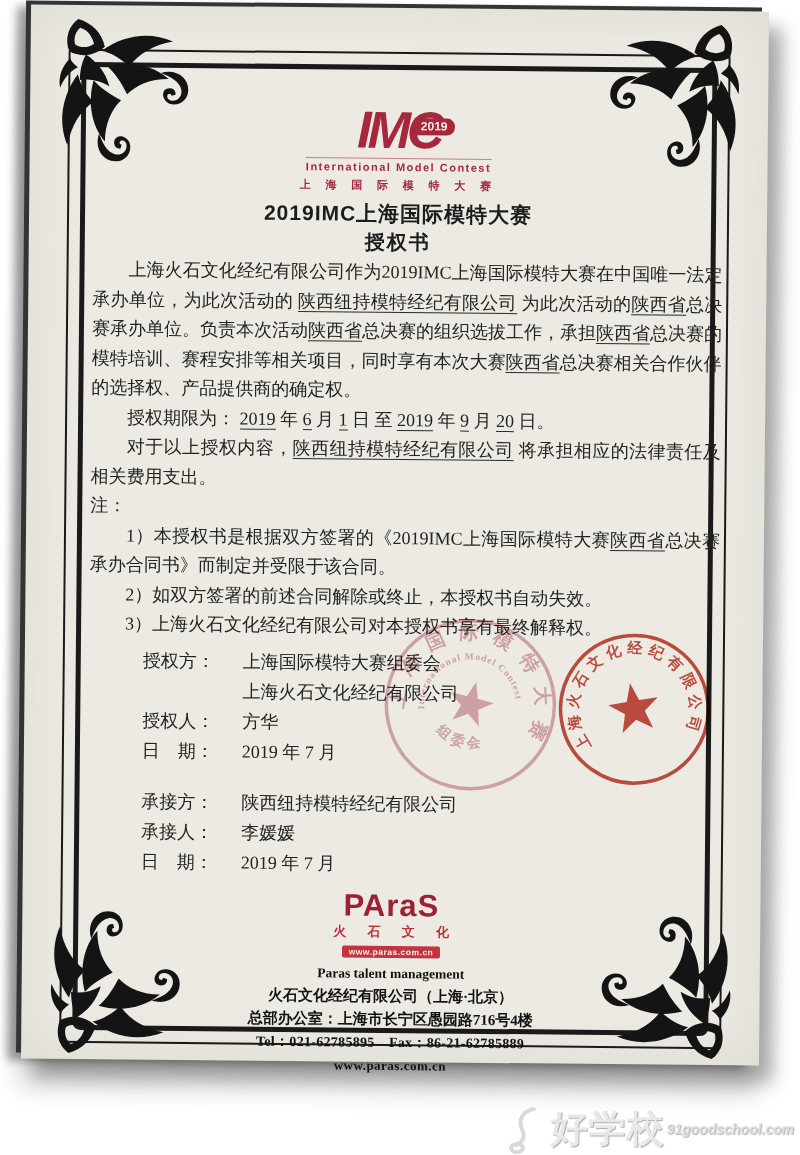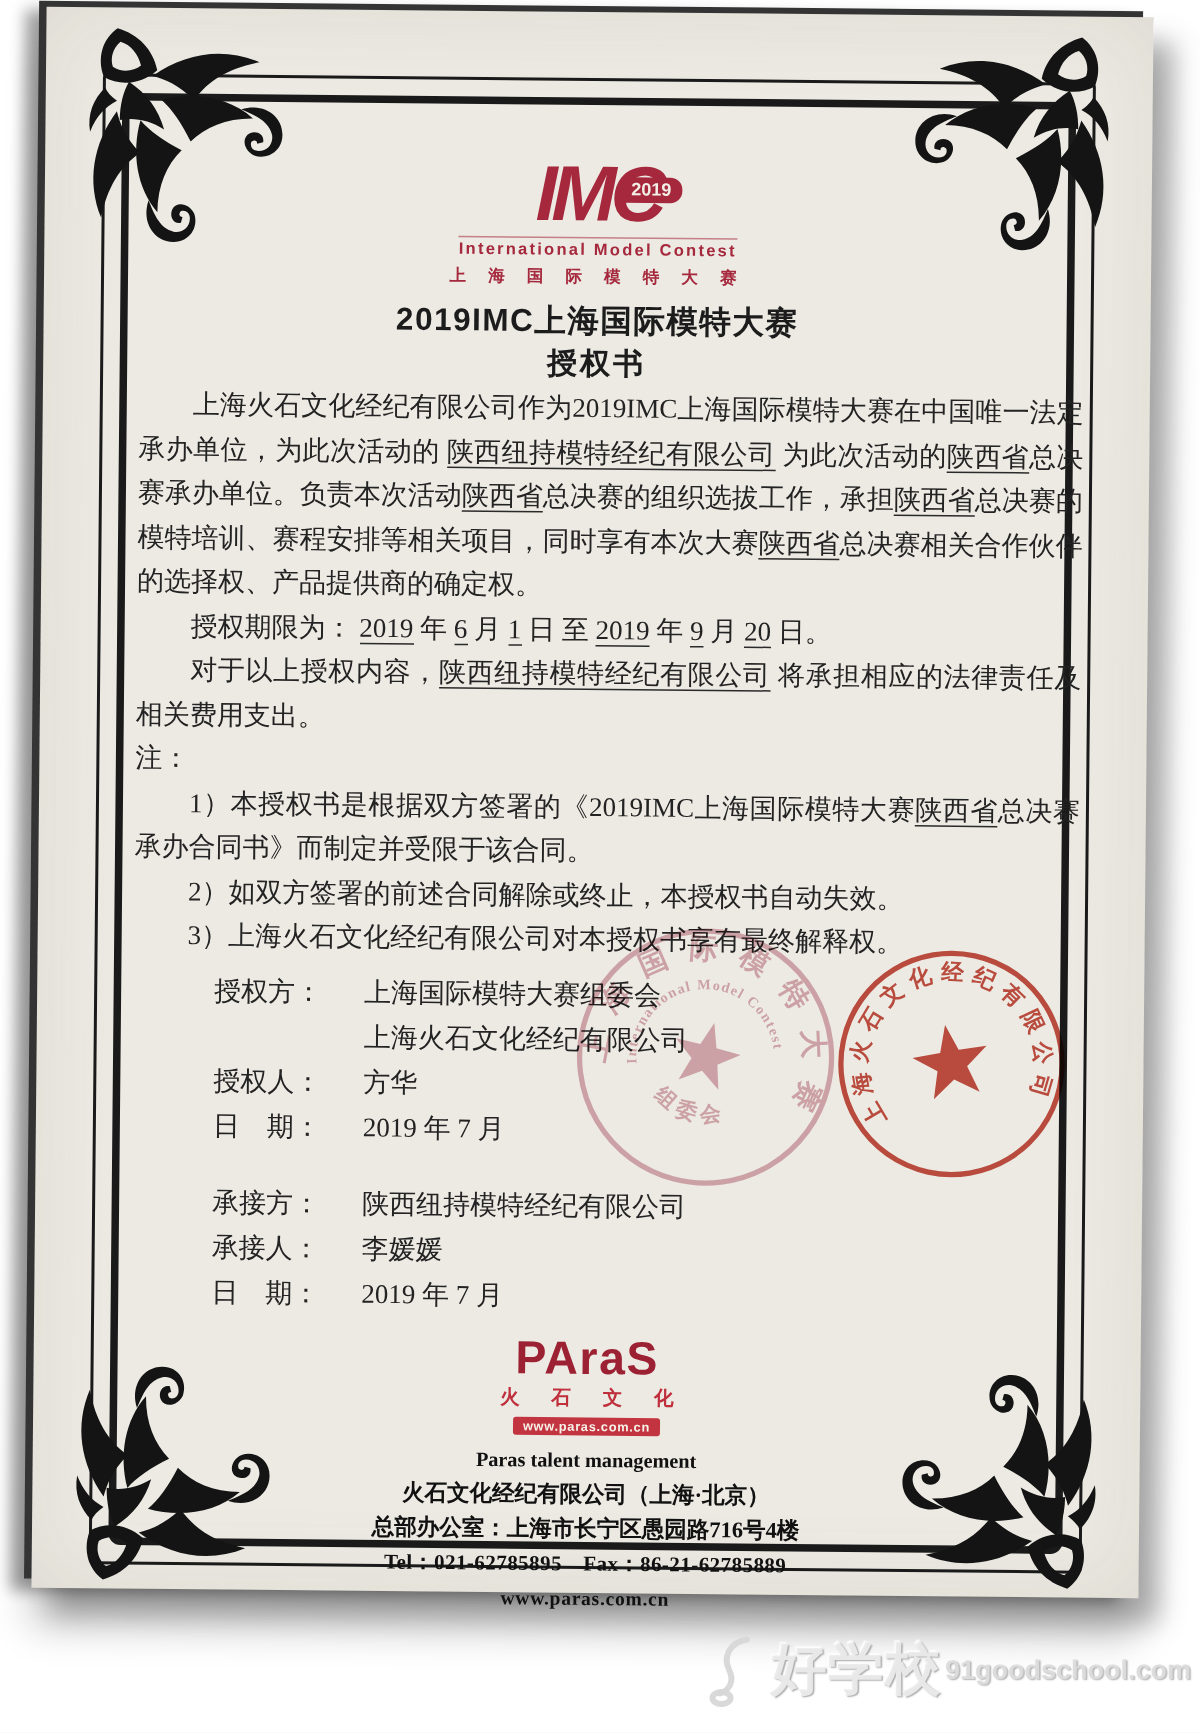--- a/index.html
+++ b/index.html
@@ -87,28 +87,28 @@
   .f-urlbox { display:inline-block; background:#c23440; color:#f6f2e9;
     font-family:"Liberation Sans",sans-serif; font-size:8.5px; font-weight:bold;
     padding:1px 7px; border-radius:2px; margin-top:3px; letter-spacing:.5px; }
   .f-tag  { font-size:13.5px; font-weight:bold; margin-top:7px; }
   .f-co   { font-size:15px;  font-weight:bold; margin-top:5px; }
   .f-addr { font-size:15px;  font-weight:bold; margin-top:4px; }
   .f-tel  { font-size:14px;  font-weight:bold; margin-top:5px; letter-spacing:.3px; }
   .f-site { font-size:13px;  font-weight:bold; margin-top:6px; letter-spacing:.5px; }
 
   
-  .watermark { position:absolute; right:6px; bottom:16px; z-index:9;
+  .watermark { position:absolute; right:6px; bottom:0; z-index:9;
     display:flex; align-items:center; gap:2px;
     font-family:"Liberation Sans","DejaVu Sans",sans-serif; }
   .wm-text { font-size:37px; font-weight:900; color:rgba(235,235,235,0.95);
     text-shadow:1px 1px 1px rgba(150,150,150,.8), -1px -1px 1px rgba(255,255,255,.9);
     letter-spacing:1px; line-height:34px; }
-  .wm-url { font-size:18px; font-weight:bold; color:rgba(220,220,220,0.95);
-    text-shadow:1px 1px 1px rgba(150,150,150,.7); }
+  .wm-url { font-size:14px; font-weight:bold; color:rgba(220,220,220,0.95);
+    text-shadow:1px 1px 1px rgba(150,150,150,.7);font-style:italic; }
 </style>
 </head>
 <body>
 
 <svg width="0" height="0" style="position:absolute">
   <defs>
     <symbol id="orn" viewBox="0 0 150 150">
       <g fill="currentColor">
         <path fill-rule="evenodd" d="M36,4 C50,8 60,18 63,32 C52,42 38,43 27,37 C22,24 26,11 36,4 Z
                  M38,13 C33,17 31,24 33,30 C39,34 47,33 52,29 C50,21 45,15 38,13 Z"></path>

